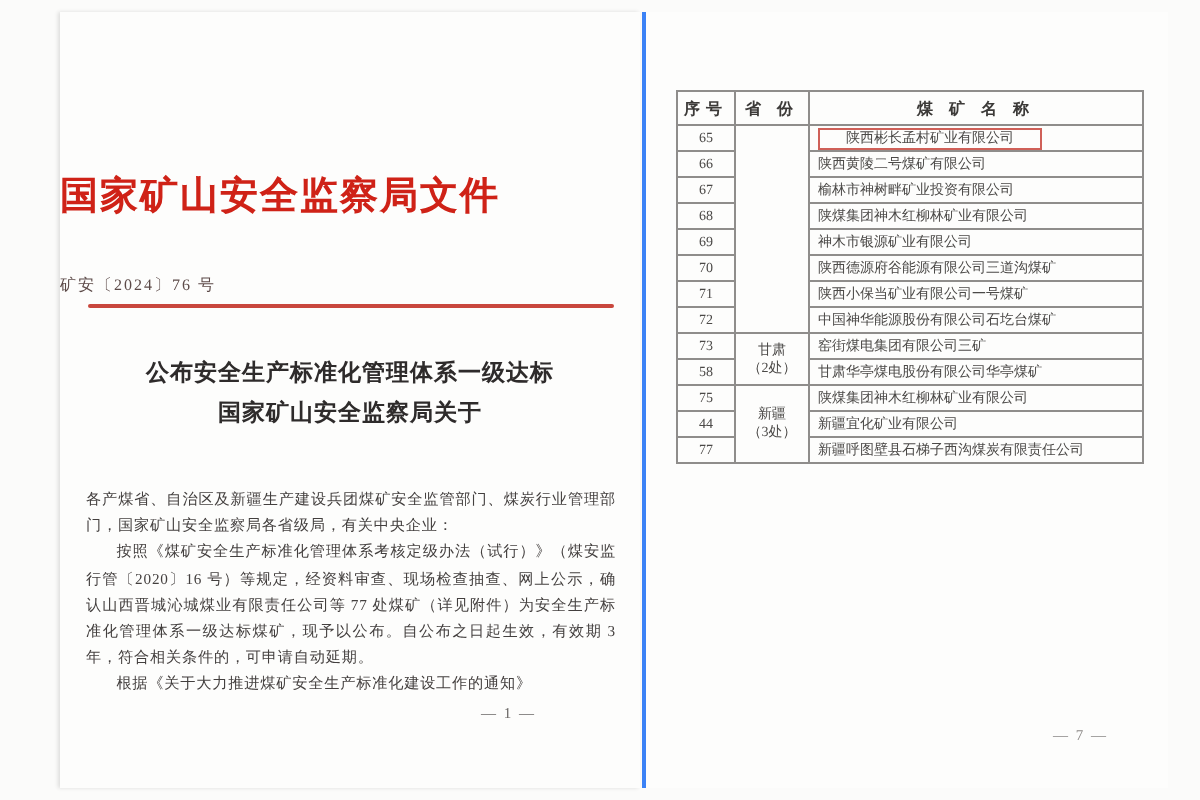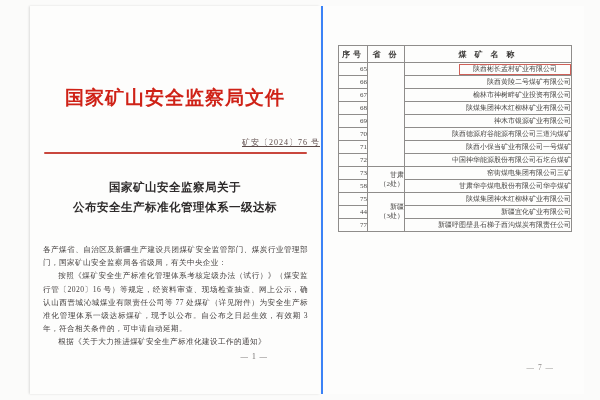--- a/index.html
+++ b/index.html
@@ -9,26 +9,26 @@
     font-family:"Liberation Serif","DejaVu Serif",serif;
     position:relative;
   }
   .page{position:absolute;top:6px;height:388px;background:#fdfdfc;}
   .page-left{left:30px;width:290px;box-shadow:-1px 0 2px rgba(0,0,0,0.12);}
   .page-right{left:321px;width:261px;border-left:2px solid #3b82f6;}
 
   
   .masthead{
     position:absolute;top:79px;left:0;right:0;
-    text-align:center;font-size:19px;font-weight:bold;
+    font-size:19px;font-weight:bold;
     color:#cf2217;letter-spacing:1px;white-space:nowrap;
   }
   .doc-number{
     position:absolute;top:131px;left:0;right:0;
-    text-align:right;font-size:8px;color:#5c4a48;letter-spacing:1px;text-decoration:underline;
+    text-align:left;font-size:8px;color:#5c4a48;letter-spacing:1px;
   }
   .red-rule{
     position:absolute;top:146px;left:14px;right:13px;height:2px;
     background:#c9473d;border-radius:1px;
   }
   .doc-title{
     position:absolute;top:171px;left:10px;right:10px;
     text-align:center;font-size:11.5px;font-weight:bold;color:#2e2b2b;
     line-height:20px;letter-spacing:0.5px;
   }
@@ -55,42 +55,42 @@
   }
   .mine-table td,.mine-table th{
     border:1px solid #8f8d8b;
     font-weight:normal;color:#4b4947;
     padding:0;overflow:hidden;white-space:nowrap;
   }
   .mine-table th{
     height:16px;font-size:8px;font-weight:bold;color:#3c3a38;
     text-align:center;letter-spacing:3px;
   }
-  .mine-table td{height:12px;font-size:7px;text-align:right;}
+  .mine-table td{height:12px;font-size:7px;}
   .col-no{width:29px;}
   .col-prov{width:37px;}
   .col-name{width:167px;}
   .c-no{text-align:center;}
   .c-prov{text-align:center;line-height:9px;margin-left:22px;}
   .c-name{text-align:left;padding-left:4px !important;}
   .red-box{
     display:inline-block;border:1px solid #cf6058;
     padding:0 13px;line-height:9px;
   }
 </style>
 </head>
 <body>
 
 <div class="page page-left">
   <div class="masthead">国家矿山安全监察局文件</div>
   <div class="doc-number">矿安〔2024〕76 号</div>
   <div class="red-rule"></div>
   <div class="doc-title">
+    <div>公布安全生产标准化管理体系一级达标</div>
     <div>国家矿山安全监察局关于</div>
-    <div>公布安全生产标准化管理体系一级达标</div>
   </div>
   <div class="doc-body">
     <p>各产煤省、自治区及新疆生产建设兵团煤矿安全监管部门、煤炭行业管理部门，国家矿山安全监察局各省级局，有关中央企业：</p>
     <p class="indent">按照《煤矿安全生产标准化管理体系考核定级办法（试行）》（煤安监行管〔2020〕16 号）等规定，经资料审查、现场检查抽查、网上公示，确认山西晋城沁城煤业有限责任公司等 77 处煤矿（详见附件）为安全生产标准化管理体系一级达标煤矿，现予以公布。自公布之日起生效，有效期 3 年，符合相关条件的，可申请自动延期。</p>
     <p class="indent">根据《关于大力推进煤矿安全生产标准化建设工作的通知》</p>
   </div>
   <div class="pageno-left">— 1 —</div>
 </div>
 
 <div class="page page-right">

